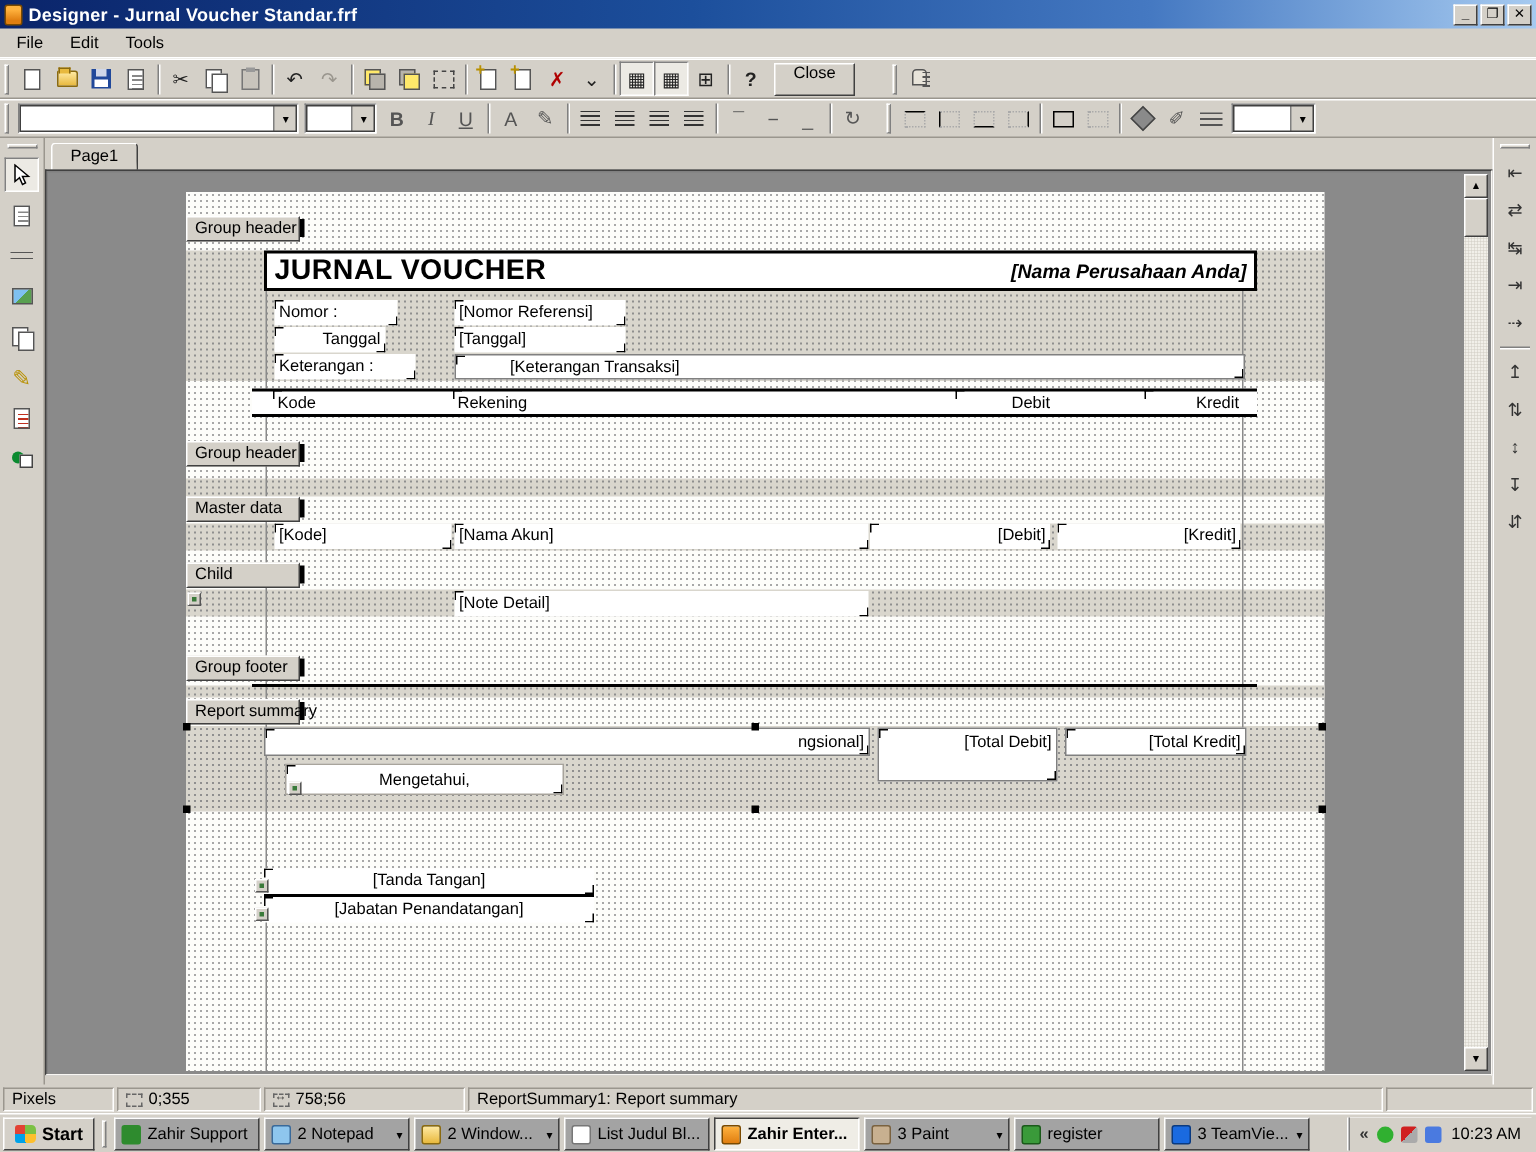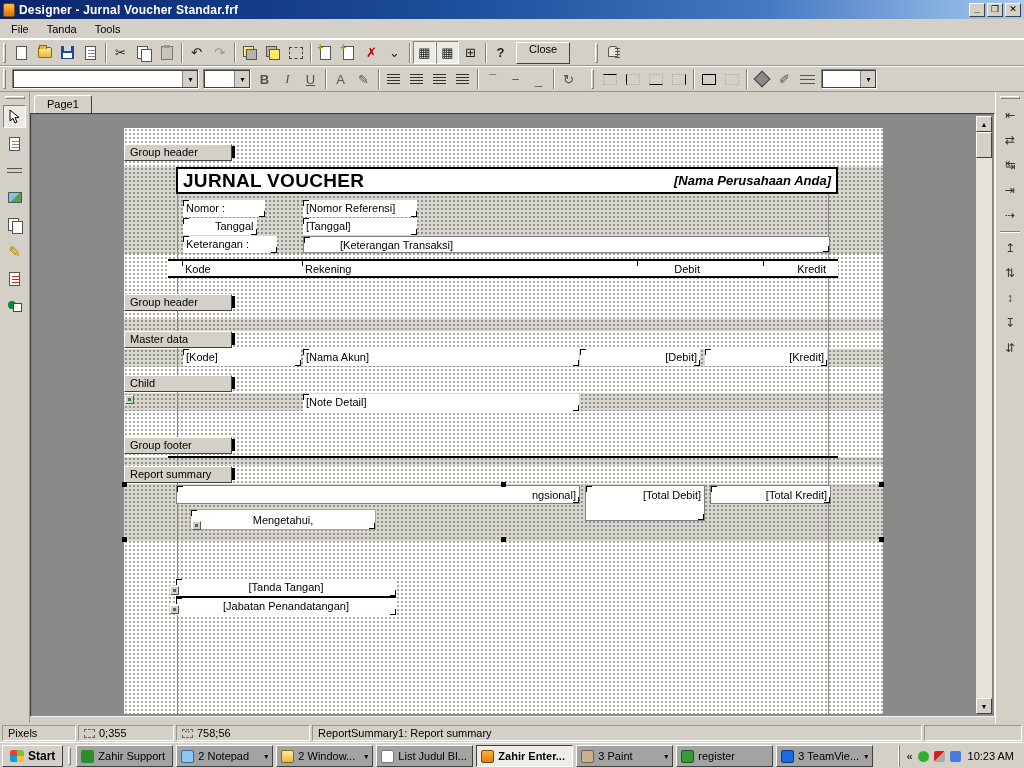--- a/index.html
+++ b/index.html
@@ -99,21 +99,21 @@
   .canvas { flex:1; position:relative; background:#8a8a8a; overflow:hidden;
     border:1px solid; border-color:#404040 #f8f6f2 #f8f6f2 #404040; box-shadow:inset 1px 1px 0 #808080; }
 
   
   .pagebg { position:absolute; left:93px; top:14px; width:759px; height:586px;
     background-color:#fdfdfa;
     background-image:radial-gradient(circle,#a8a8a8 0.7px,transparent 0.9px);
     background-size:4px 4px; }
   .gz { position:absolute; left:0; width:759px; background-color:#d9d6cd;
     background-image:radial-gradient(circle,#8f8f8f 0.7px,transparent 0.9px); background-size:4px 4px; }
-  .band { position:absolute; left:0; width:108px; height:17px; background:#d4d0c8;
+  .band { position:absolute; left:0; width:76px; height:17px; background:#d4d0c8;
     border:1px solid; border-color:#fff #404040 #404040 #fff; padding:1px 5px; font-size:11px; white-space:nowrap; }
   .band::after { content:""; position:absolute; right:-4px; top:1px; width:3px; height:12px; background:#000; }
   .fld { position:absolute; height:17px; background:#fff; font-size:11px; line-height:15px;
     padding:1px 3px; white-space:nowrap; overflow:hidden; }
   .fld::before { content:""; position:absolute; left:0; top:0; width:5px; height:5px;
     border-left:1px solid #000; border-top:1px solid #000; }
   .fld::after { content:""; position:absolute; right:0; bottom:0; width:5px; height:5px;
     border-right:1px solid #000; border-bottom:1px solid #000; }
   .rt { text-align:right; }
   .bordered { border:1px solid #808080;padding-left:36px; }
@@ -177,21 +177,21 @@
   <div class="titlebar">
     <span class="app-ico"></span>
     <span class="title-text">Designer - Jurnal Voucher Standar.frf</span>
     <span class="winbtn">_</span>
     <span class="winbtn">❐</span>
     <span class="winbtn">✕</span>
   </div>
 
   <div class="menubar">
     <span class="menu-item">File</span>
-    <span class="menu-item">Tanda</span>
+    <span class="menu-item">Edit</span>
     <span class="menu-item">Tools</span>
   </div>
 
   <div class="tbrow">
     <span class="grip"></span>
     <span class="tbtn">
         <span class="i-page"></span>
       </span>
     <span class="tbtn">
         <span class="i-folder"></span>

